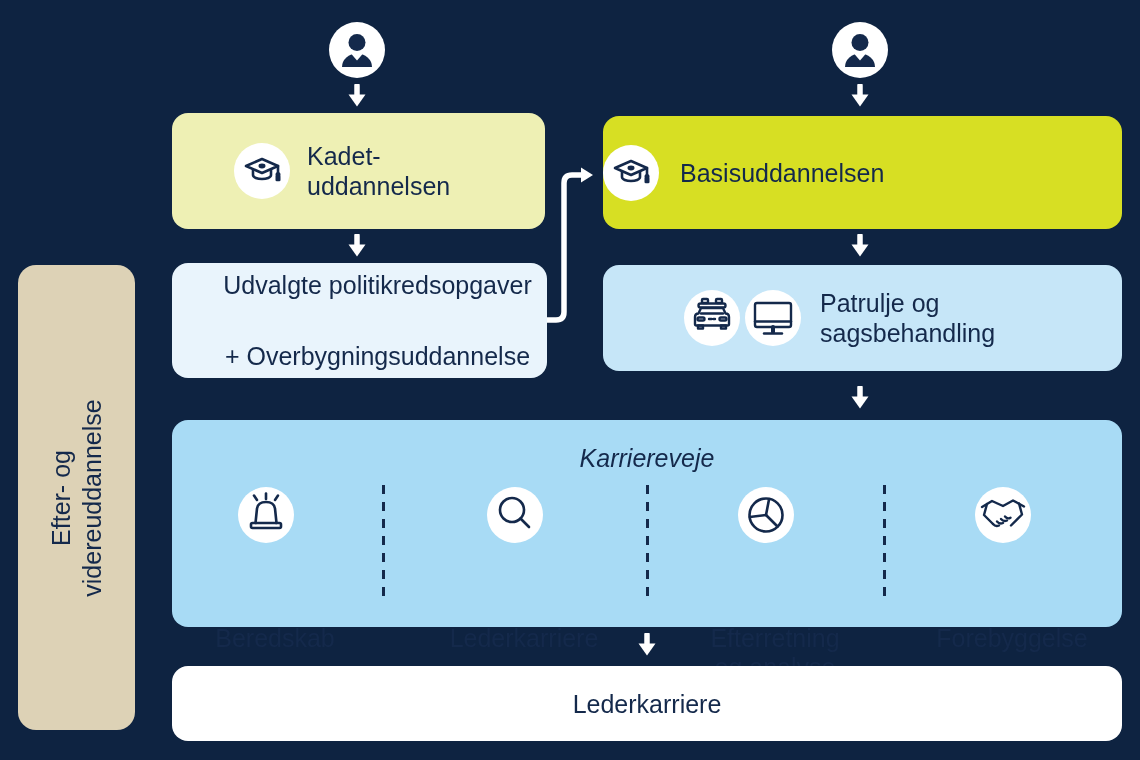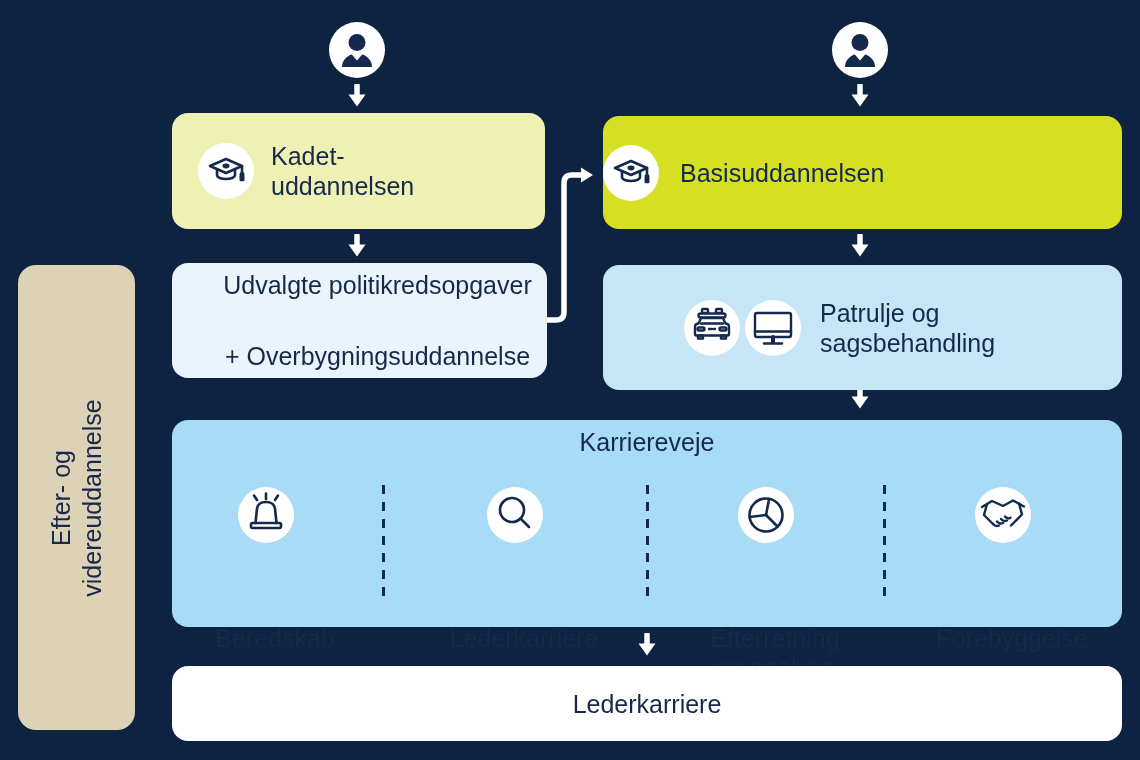--- a/index.html
+++ b/index.html
@@ -66,21 +66,21 @@
   <svg class="arrow-down" style="left:636px;top:633px;" viewBox="0 0 22 24">
     <path d="M11 1.5 V12" stroke="#FFFFFF" stroke-width="5.5" stroke-linecap="round" fill="none"></path>
     <path d="M2.5 10.5 H19.5 L11 22.5 Z" fill="#FFFFFF"></path>
   </svg>
 
   <svg style="position:absolute;left:540px;top:162px;" width="62" height="168" viewBox="0 0 62 168">
     <path d="M3,158 H16 Q24,158 24,150 V21 Q24,13 32,13 H41" stroke="#FFFFFF" stroke-width="5.5" fill="none" stroke-linecap="round"></path>
     <polygon points="41,5.5 41,20.5 53,13" fill="#FFFFFF"></polygon>
   </svg>
 
-  <div class="box flex-row" style="left:172px;top:113px;width:373px;height:116px;background:#EEF0B4;padding-left:26px;">
+  <div class="box flex-row" style="left:172px;top:113px;width:373px;height:116px;background:#EEF0B4;padding-left:62px;">
     <div class="icon-circle">
       <svg width="56" height="56" viewBox="0 0 56 56" fill="none" stroke="#14294B" stroke-width="2.6" stroke-linejoin="round" stroke-linecap="round">
         <path d="M28,16 L44,23 L28,30 L12,23 Z"></path>
         <ellipse cx="28" cy="23" rx="2.2" ry="1.1"></ellipse>
         <path d="M19,26.5 V32 C19,34.5 23.5,36 28,36 C32.5,36 37,34.5 37,32 V26.5"></path>
         <path d="M44,23 V30"></path>
         <circle cx="44" cy="31.5" r="1.2"></circle>
         <path d="M42.8,33.5 h2.4 v3.5 h-2.4 z"></path>
       </svg>
     </div>
@@ -102,21 +102,21 @@
       </svg>
     </div>
     <div class="label" style="margin-left:21px;">Basisuddannelsen</div>
   </div>
 
   <div class="box" style="left:172px;top:263px;width:375px;height:115px;background:#E9F4FC;display:flex;flex-direction:column;align-items:center;justify-content:center;padding-left:36px;">
     <div class="label" style="line-height:31px;">Udvalgte politikredsopgaver</div>
     <div class="label" style="line-height:31px;margin-top:40px;">+ Overbygningsuddannelse</div>
   </div>
 
-  <div class="box flex-row" style="left:603px;top:265px;width:519px;height:125px;background:#C6E6F8;padding-left:81px;">
+  <div class="box flex-row" style="left:603px;top:265px;width:519px;height:106px;background:#C6E6F8;padding-left:81px;">
     <div class="icon-circle">
       <svg width="56" height="56" viewBox="0 0 56 56" fill="none" stroke="#14294B" stroke-width="2.4" stroke-linejoin="round" stroke-linecap="round">
         <rect x="18" y="9" width="6" height="4" rx="1"></rect>
         <rect x="32" y="9" width="6" height="4" rx="1"></rect>
         <rect x="14.5" y="13.5" width="27" height="4" rx="2"></rect>
         <path d="M11,34 V27 q0,-3.5 3.5,-3.5 L17,18 h22 l2.5,5.5 q3.5,0 3.5,3.5 V34 q0,1.5 -1.5,1.5 h-31 q-1.5,0 -1.5,-1.5 Z"></path>
         <path d="M17,23.5 h22"></path>
         <rect x="13.5" y="27.5" width="7" height="3" rx="1.5"></rect>
         <rect x="35.5" y="27.5" width="7" height="3" rx="1.5"></rect>
         <path d="M25,29 h6" stroke-dasharray="2.5 2"></path>
@@ -132,21 +132,21 @@
         <path d="M19,43.5 H37"></path>
       </svg>
     </div>
     <div class="label" style="margin-left:19px;">
       <div>Patrulje og</div>
       <div>sagsbehandling</div>
     </div>
   </div>
 
   <div class="box" style="left:172px;top:420px;width:950px;height:207px;background:#A8DBF5;">
-    <div class="label" style="position:absolute;top:7px;left:0;width:100%;text-align:center;">Karriereveje</div>
+    <div class="label" style="position:absolute;top:23px;left:0;width:100%;text-align:center;font-style:italic;">Karriereveje</div>
 
     <div class="sep" style="left:210px;"></div>
     <div class="sep" style="left:474px;"></div>
     <div class="sep" style="left:711px;"></div>
 
     <div class="kv-item" style="left:-16px;top:67px;">
       <div class="icon-circle">
         <svg width="56" height="56" viewBox="0 0 56 56" fill="none" stroke="#14294B" stroke-width="2.6" stroke-linejoin="round" stroke-linecap="round">
           <path d="M17.5,36 L19,21.5 Q20,15 28,15 Q36,15 37,21.5 L38.5,36"></path>
           <rect x="13" y="36" width="30" height="5" rx="1.5"></rect>

